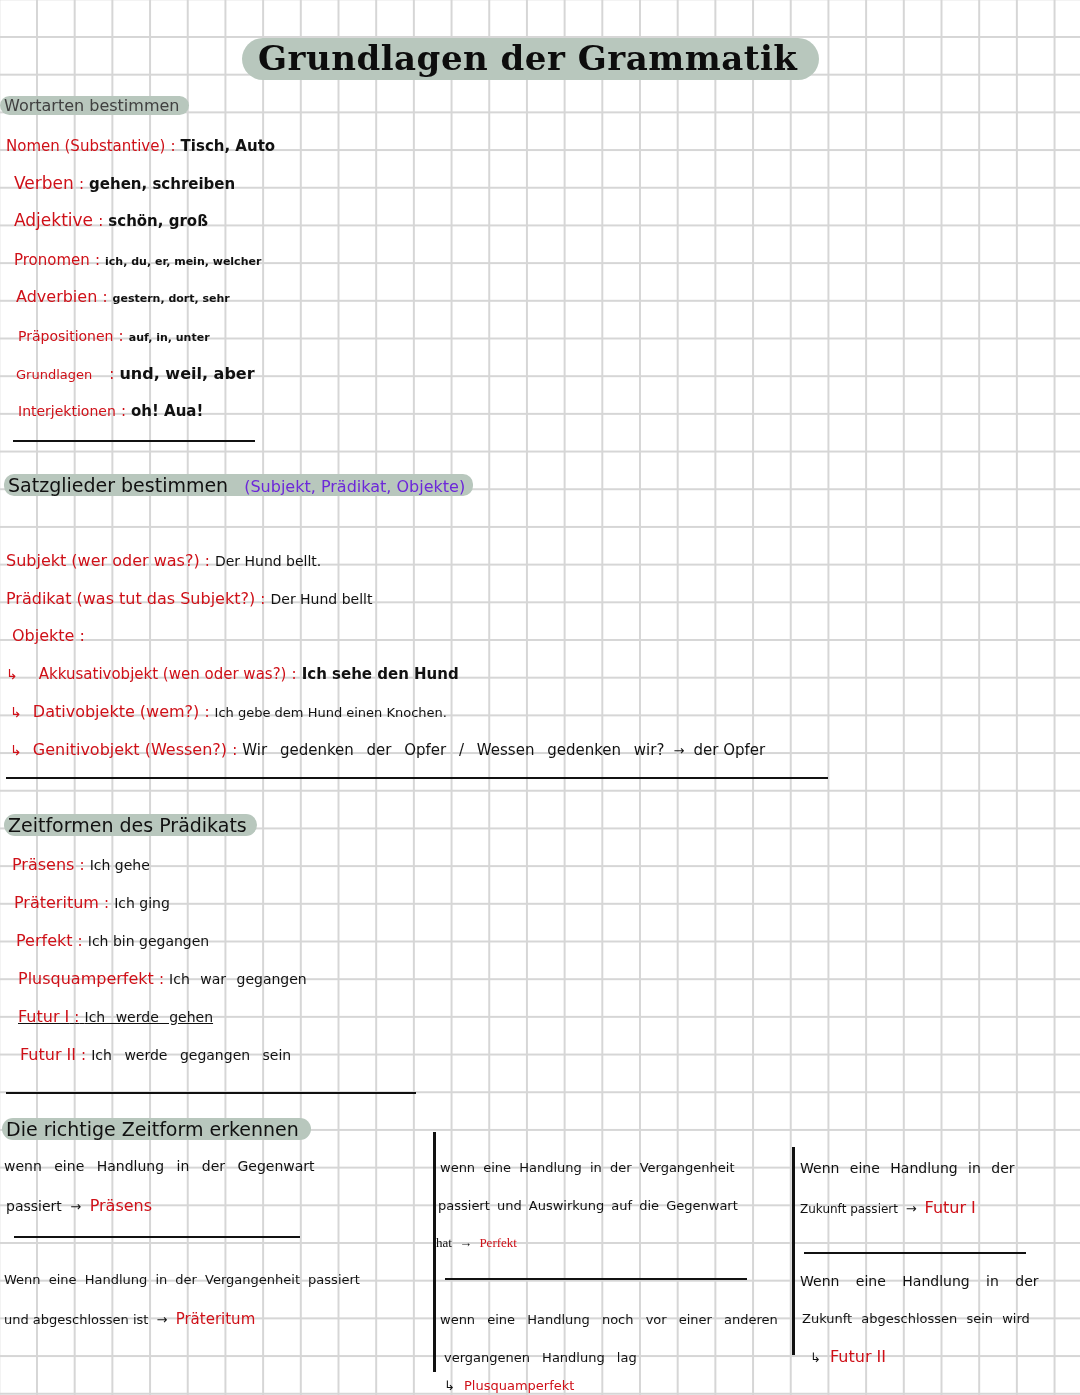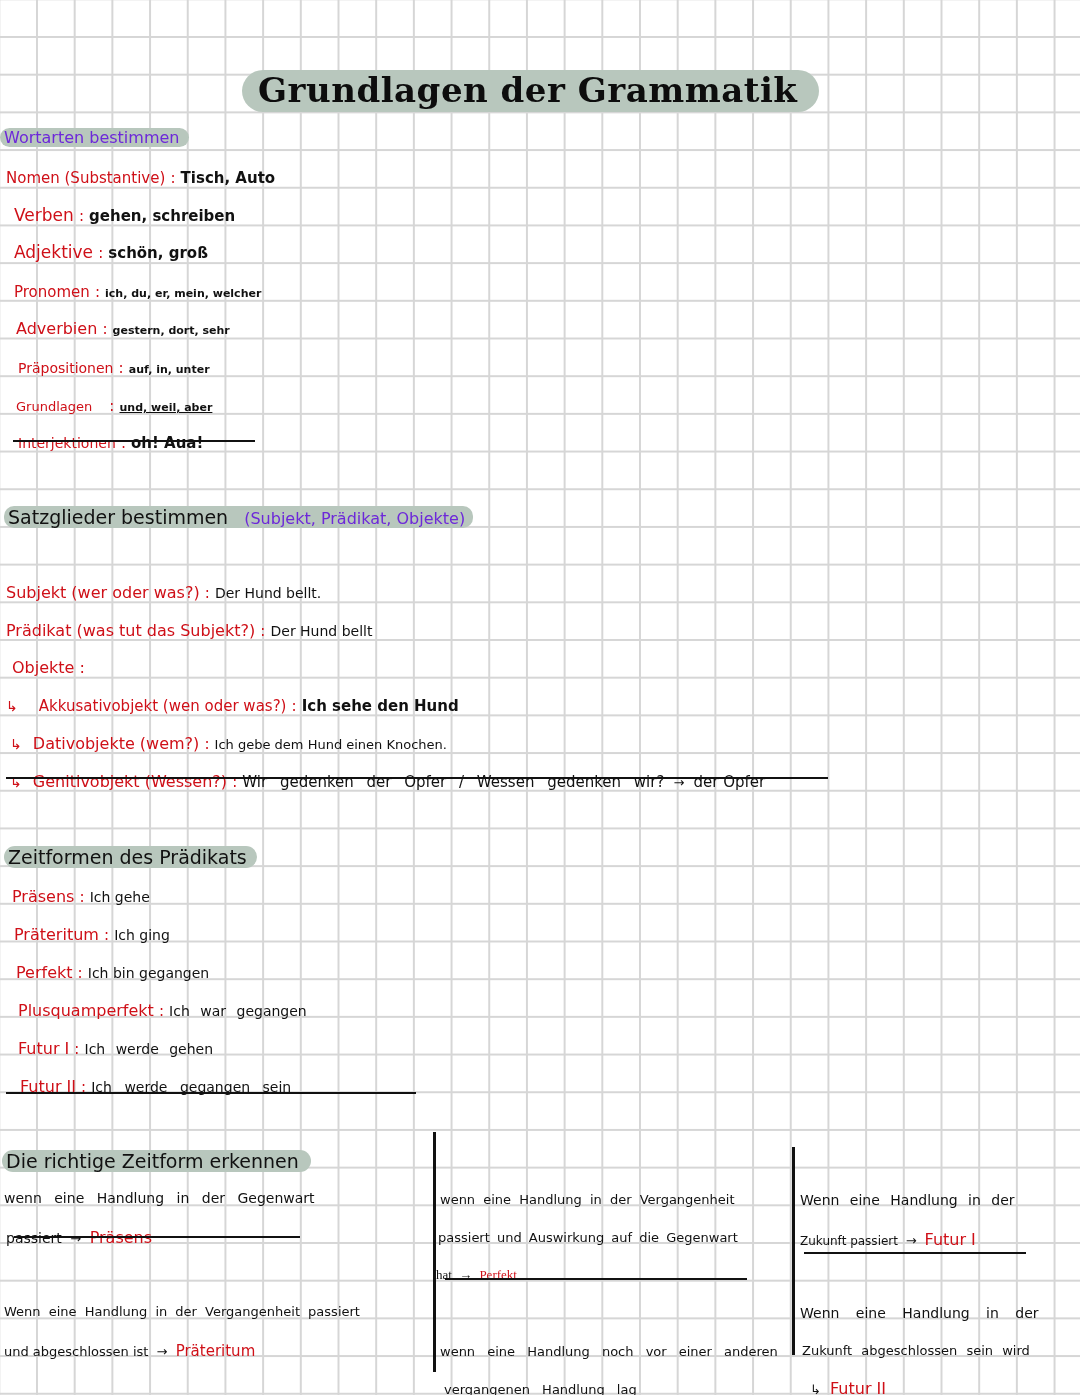--- a/index.html
+++ b/index.html
@@ -7,30 +7,30 @@
     width: 1080px; height: 1395px; position: relative; overflow: hidden;
     background-color: #ffffff;
     background-image:
       linear-gradient(to right, #d6d6d6 0, #d6d6d6 2px, transparent 2px),
       linear-gradient(to bottom, #d6d6d6 0, #d6d6d6 2px, transparent 2px);
     background-size: 37.7px 37.7px;
     background-position: 36px 36px;
     font-family: "DejaVu Sans", sans-serif;
     color: #111;
   }
-  .abs { position: absolute; white-space: nowrap; margin-top: 32px; }
+  .abs { position: absolute; white-space: nowrap; }
   .title {
     font-family: "DejaVu Serif", serif; font-weight: bold; font-size: 34px;
     color: #0d0d0d; letter-spacing: 0.5px;
   }
   .hl {
     background: #b8c7bd; border-radius: 12px; padding: 0 10px 0 4px;
   }
   .title.hl { padding: 0 22px 2px 16px; border-radius: 22px; }
-  .h { font-size: 17px; color: #6d28d9; }
+  .h { font-size: 17px; color: #404040; }
   .red { color: #cf1018; }
   .blue { color: #6d28d9; }
   .lbl { font-size: 15px; color: #cf1018; }
   .ex { font-size: 15px; color: #111; font-weight: bold; }
   .ex2 { font-size: 14px; color: #111; }
   .rule { position: absolute; height: 2px; background: #111; }
   .vrule { position: absolute; width: 3px; background: #111; }
   .arrow { color: #cf1018; font-size: 14px; margin-right: 6px; }
   .arrowk { color: #111; font-size: 13px; margin: 0 4px; }
   .line { font-size: 14px; color: #111; }
@@ -68,21 +68,21 @@
   <span class="ex" style="font-size:11px;">gestern, dort, sehr</span>
 </div>
 <div class="abs" style="left:18px; top:326px;">
   <span class="lbl" style="font-size:14px;">Präpositionen</span>
   <span class="lbl">:</span>
   <span class="ex" style="font-size:11px;">auf, in, unter</span>
 </div>
 <div class="abs" style="left:16px; top:364px;">
   <span class="lbl" style="font-size:13px;">Grundlagen</span>
   <span class="lbl" style="margin-left:12px;">:</span>
-  <span class="ex" style="font-size:11px;text-decoration:underline;">und, weil, aber</span>
+  <span class="ex" style="font-size:16px;">und, weil, aber</span>
 </div>
 <div class="abs" style="left:18px; top:401px;">
   <span class="lbl" style="font-size:14px;">Interjektionen</span>
   <span class="lbl">:</span>
   <span class="ex">oh! Aua!</span>
 </div>
 <div class="rule" style="left:13px; top:440px; width:242px;"></div>
 
 <div class="abs hl" style="left:4px; top:474px; font-size:19px; padding-right:8px; border-radius:10px;">
   <span>Satzglieder bestimmen</span>
@@ -138,21 +138,21 @@
 <div class="abs" style="left:16px; top:931px;">
   <span class="lbl" style="font-size:16px;">Perfekt</span>
   <span class="lbl">:</span>
   <span class="ex2">Ich bin gegangen</span>
 </div>
 <div class="abs" style="left:18px; top:969px;">
   <span class="lbl" style="font-size:16px;">Plusquamperfekt</span>
   <span class="lbl">:</span>
   <span class="ex2" style="word-spacing:6px;">Ich war gegangen</span>
 </div>
-<div class="abs" style="left:18px; top:1007px;">
+<div class="abs" style="left:18px; top:1007px;text-decoration:underline;">
   <span class="lbl" style="font-size:16px;">Futur I</span>
   <span class="lbl">:</span>
   <span class="ex2" style="word-spacing:6px;">Ich werde gehen</span>
 </div>
 <div class="abs" style="left:20px; top:1045px;">
   <span class="lbl" style="font-size:16px;">Futur II</span>
   <span class="lbl">:</span>
   <span class="ex2" style="word-spacing:8px;">Ich werde gegangen sein</span>
 </div>
 <div class="rule" style="left:6px; top:1092px; width:410px;"></div>

